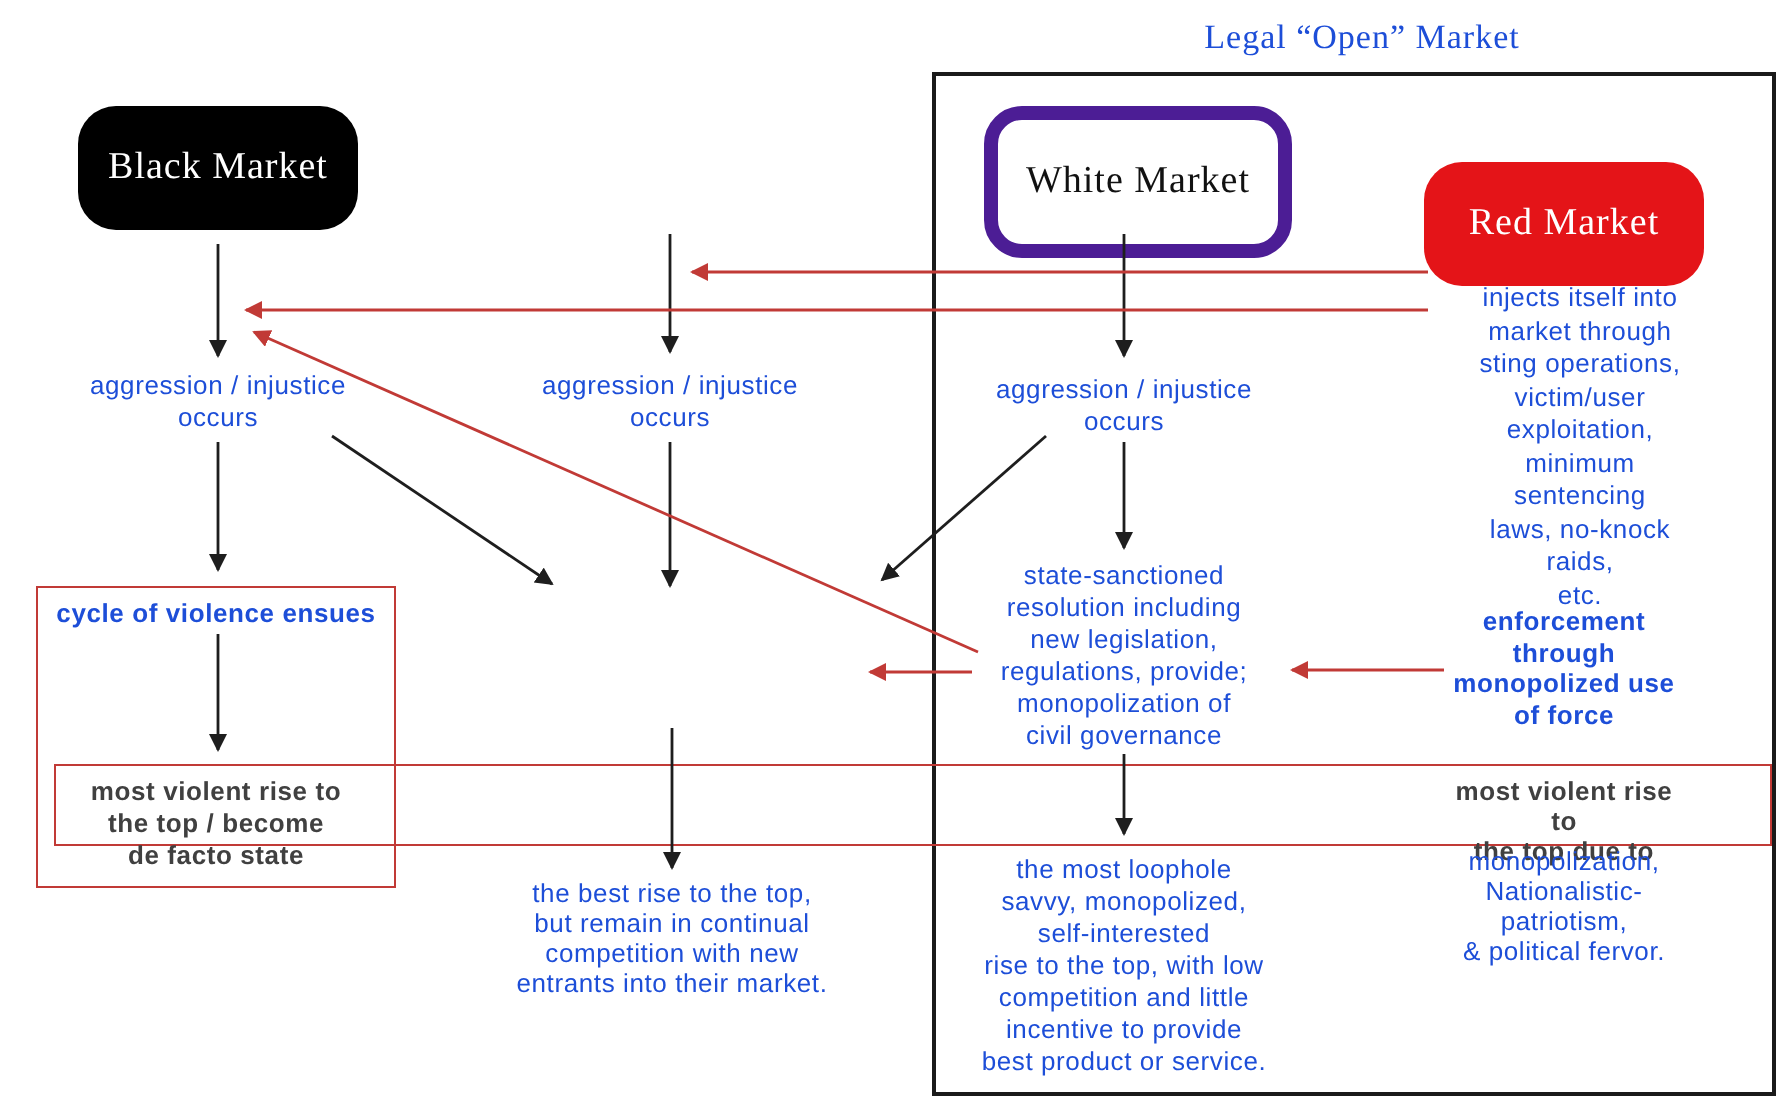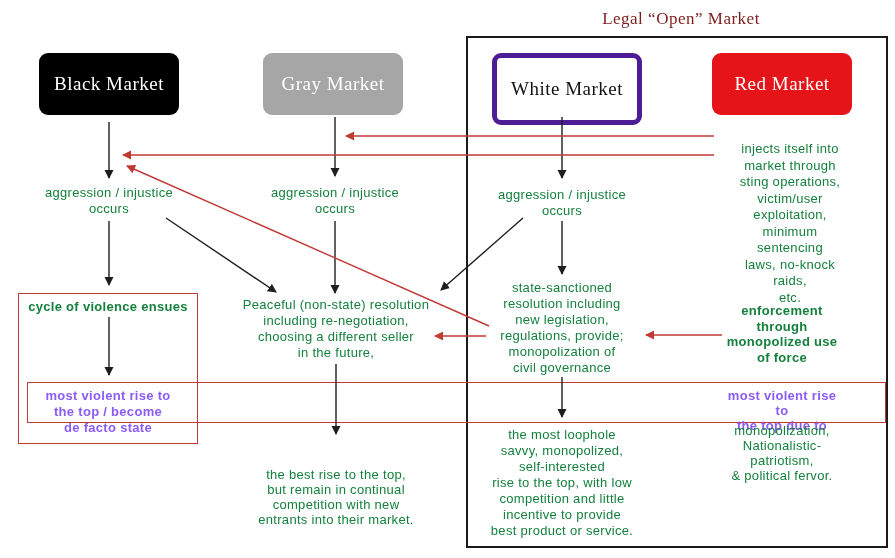--- a/index.html
+++ b/index.html
@@ -4,66 +4,63 @@
 <style>
   html,body{margin:0;padding:0;background:#ffffff;}
   #stage{
     position:relative;width:895px;height:558px;overflow:hidden;
     background:#ffffff;
     font-family:"Liberation Sans","DejaVu Sans",sans-serif;
   }
   .abs{position:absolute;}
   
   .mbox{
-    position:absolute;width:140px;height:62px;top:53px;border-radius:9px;
+    position:absolute;width:140px;height:62px;top:53px;border-radius:19px;
     display:flex;align-items:center;justify-content:center;
     font-family:"Liberation Serif","DejaVu Serif",serif;
     font-size:19px;letter-spacing:.5px;
   }
   #black-box{left:39px;background:#000000;color:#ffffff;}
   #gray-box{left:263px;background:#a6a6a6;color:#ffffff;}
-  #white-box{left:492px;background:#ffffff;color:#111111;border:5px solid #4c1d95;}
-  #red-box{left:712px;background:#e41418;color:#ffffff;}
+  #white-box{left:492px;background:#ffffff;color:#111111;border:7px solid #4c1d95;}
+  #red-box{left:712px;background:#e41418;color:#ffffff;margin-top:28px;}
   
   #legal-frame{
     left:466px;top:36px;width:418px;height:508px;
     border:2px solid #1a1a1a;background:transparent;
   }
   #diagram-title{
     left:681px;top:9px;transform:translateX(-50%);
     font-family:"Liberation Serif","DejaVu Serif",serif;
-    font-size:17px;color:#7f1d1d;letter-spacing:.5px;white-space:nowrap;
+    font-size:17px;color:#1d4ed8;letter-spacing:.5px;white-space:nowrap;
   }
   
   .redrect{border:1.5px solid #c13a36;background:transparent;}
   #cycle-rect{left:18px;top:293px;width:178px;height:149px;}
   #wide-rect{left:27px;top:382px;width:857px;height:39px;}
   
   .txt{
     position:absolute;transform:translateX(-50%);
     text-align:center;white-space:pre-line;
-    font-size:13px;line-height:16px;color:#15803d;letter-spacing:.3px;
+    font-size:13px;line-height:16px;color:#1d4ed8;letter-spacing:.3px;
   }
   .lh15{line-height:15px;}
-  .bold{font-weight:bold;color:#8b5cf6;}
+  .bold{font-weight:bold;color:#404040;}
   #svg-arrows{position:absolute;left:0;top:0;pointer-events:none;}
 </style>
 </head>
 <body>
 
 <div id="stage">
 
   <div class="abs" id="legal-frame"></div>
   <div class="abs" id="diagram-title">Legal “Open” Market</div>
 
   <div class="mbox" id="black-box">
     <span>Black Market</span>
-  </div>
-  <div class="mbox" id="gray-box">
-    <span>Gray Market</span>
   </div>
   <div class="mbox" id="white-box">
     <span>White Market</span>
   </div>
   <div class="mbox" id="red-box">
     <span>Red Market</span>
   </div>
 
   <div class="abs redrect" id="cycle-rect"></div>
   <div class="abs redrect" id="wide-rect"></div>
@@ -73,25 +70,21 @@
   <div class="txt" style="left:335px;top:185px;">aggression / injustice
 occurs</div>
   <div class="txt" style="left:562px;top:187px;">aggression / injustice
 occurs</div>
 
   <div class="txt" style="left:108px;top:299px;font-weight:bold;">cycle of violence ensues</div>
   <div class="txt bold" style="left:108px;top:388px;">most violent rise to
 the top / become
 de facto state</div>
 
-  <div class="txt" style="left:336px;top:297px;">Peaceful (non-state) resolution
-including re-negotiation,
-choosing a different seller
-in the future,</div>
-  <div class="txt lh15" style="left:336px;top:439px;margin-top:28px;">the best rise to the top,
+  <div class="txt lh15" style="left:336px;top:439px;">the best rise to the top,
 but remain in continual
 competition with new
 entrants into their market.</div>
 
   <div class="txt" style="left:562px;top:280px;">state-sanctioned
 resolution including
 new legislation,
 regulations, provide;
 monopolization of
 civil governance</div>

